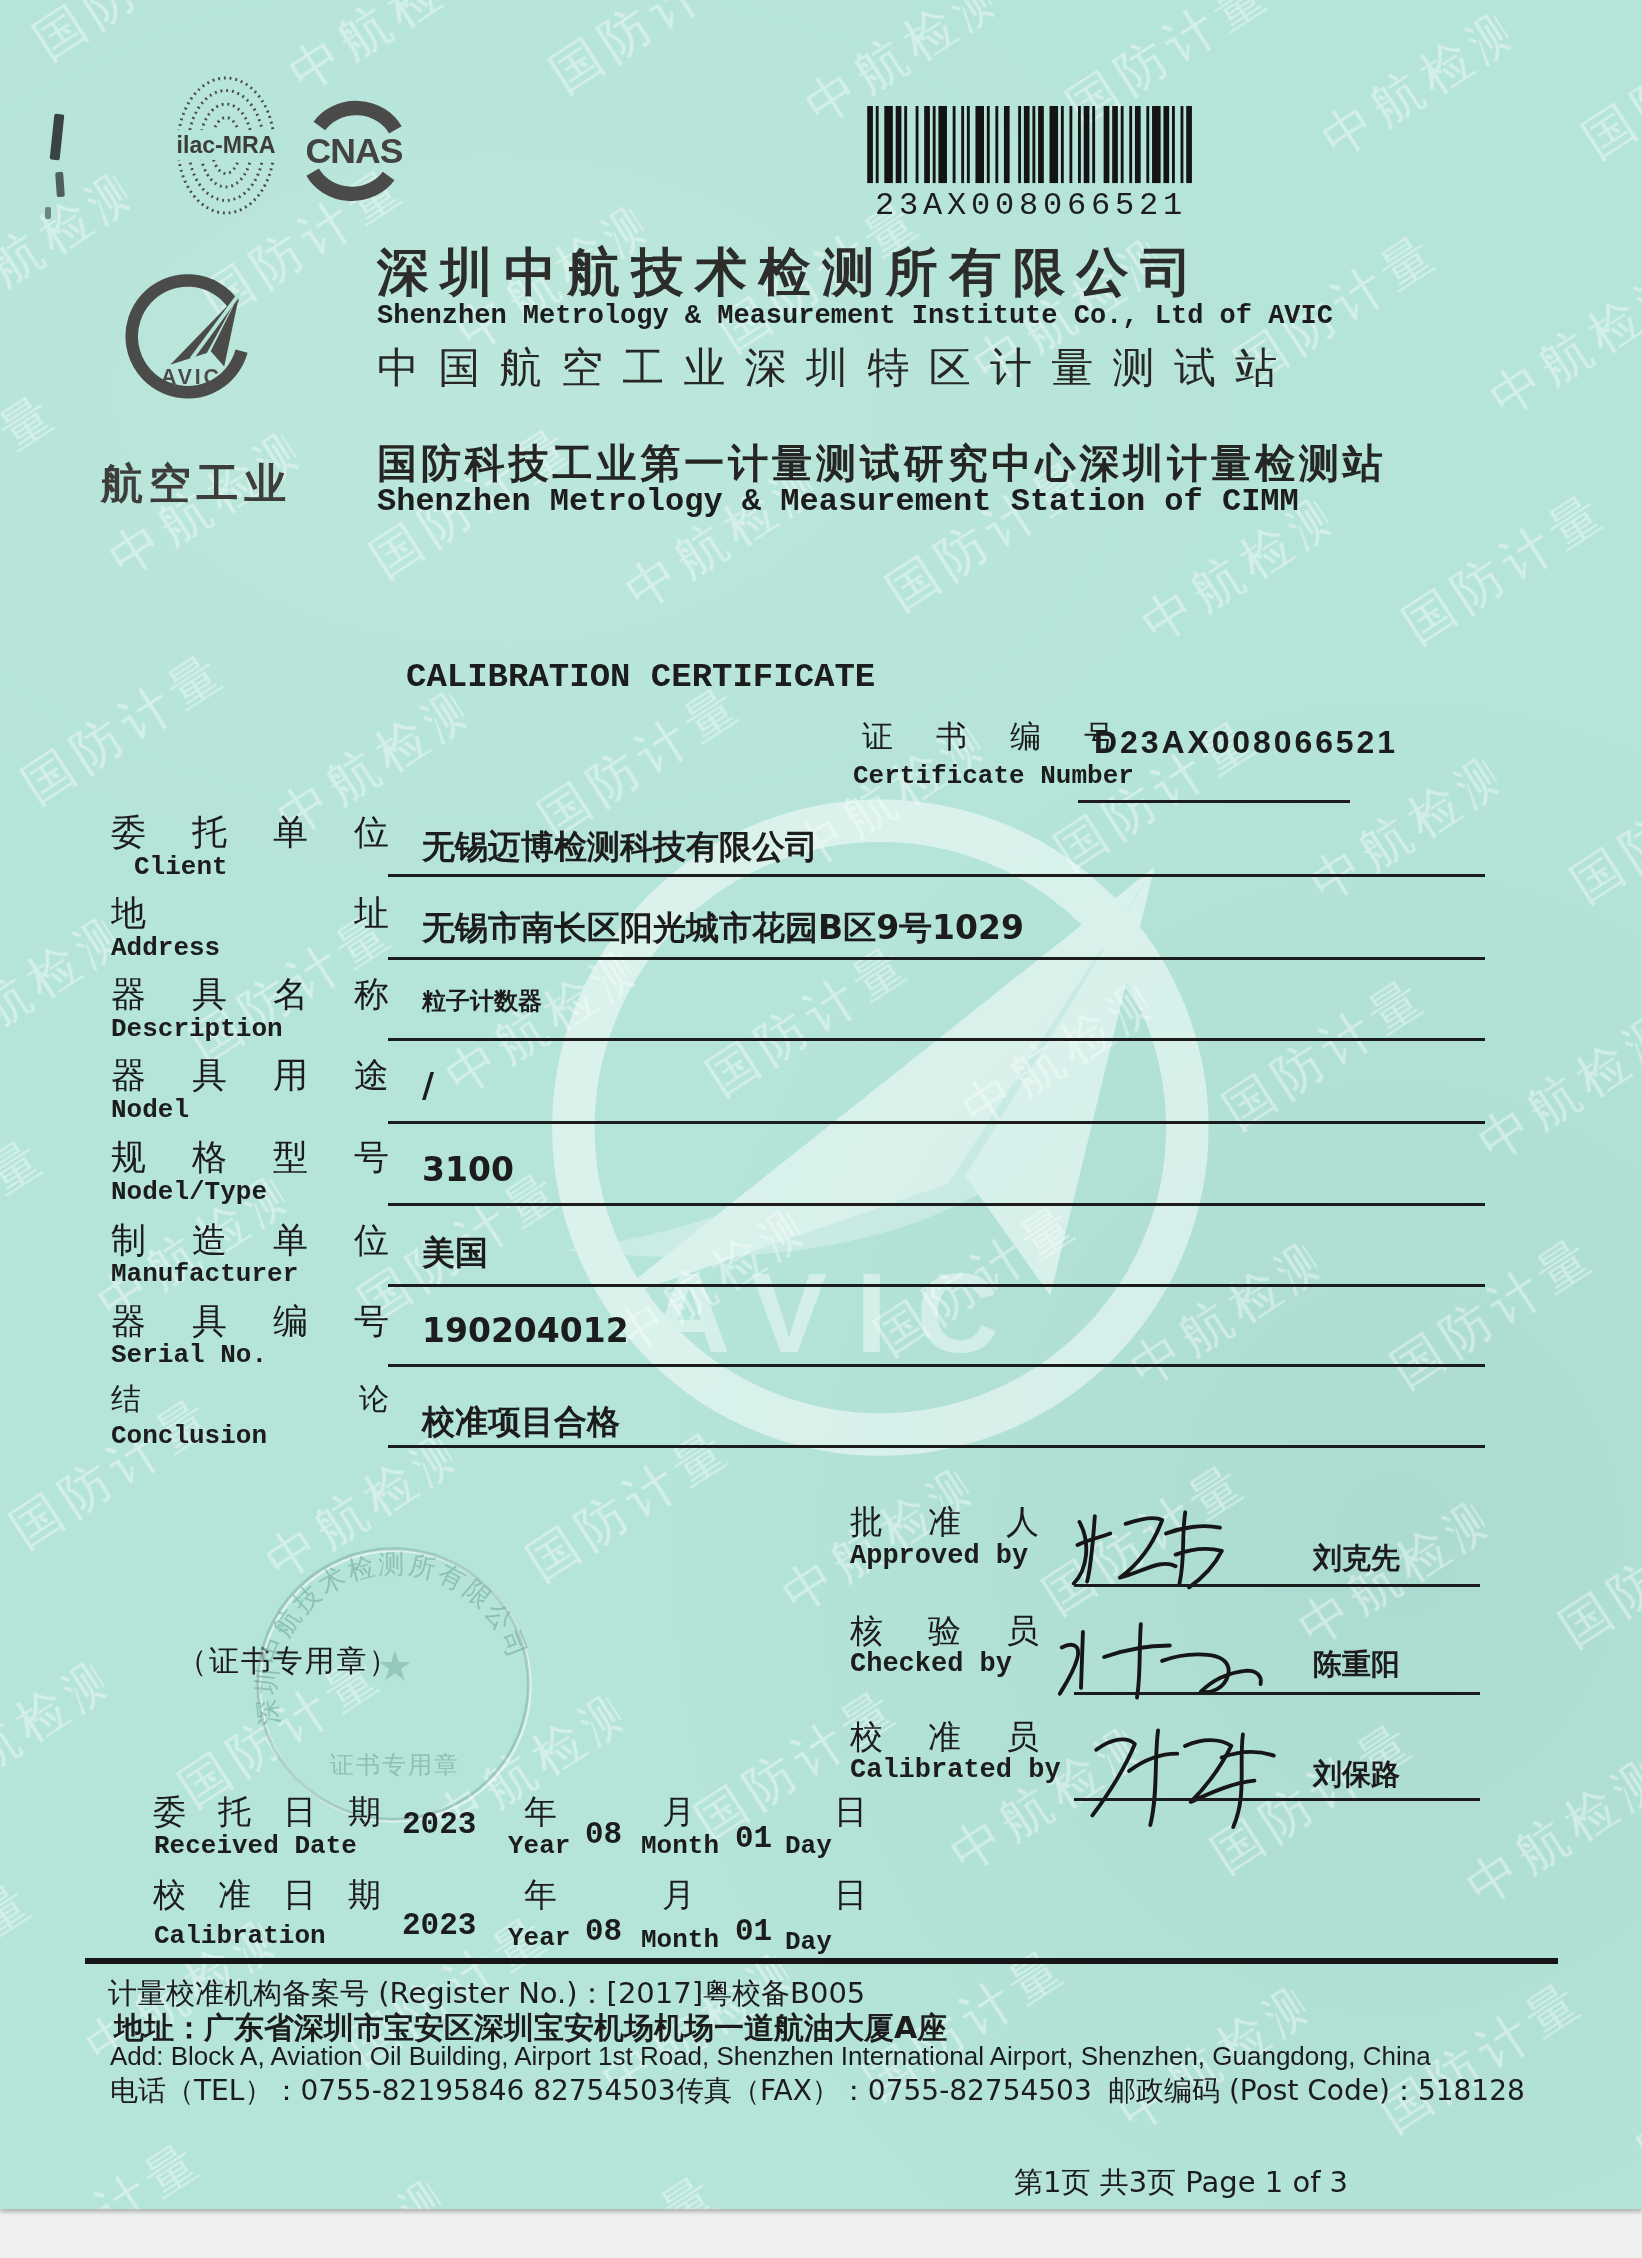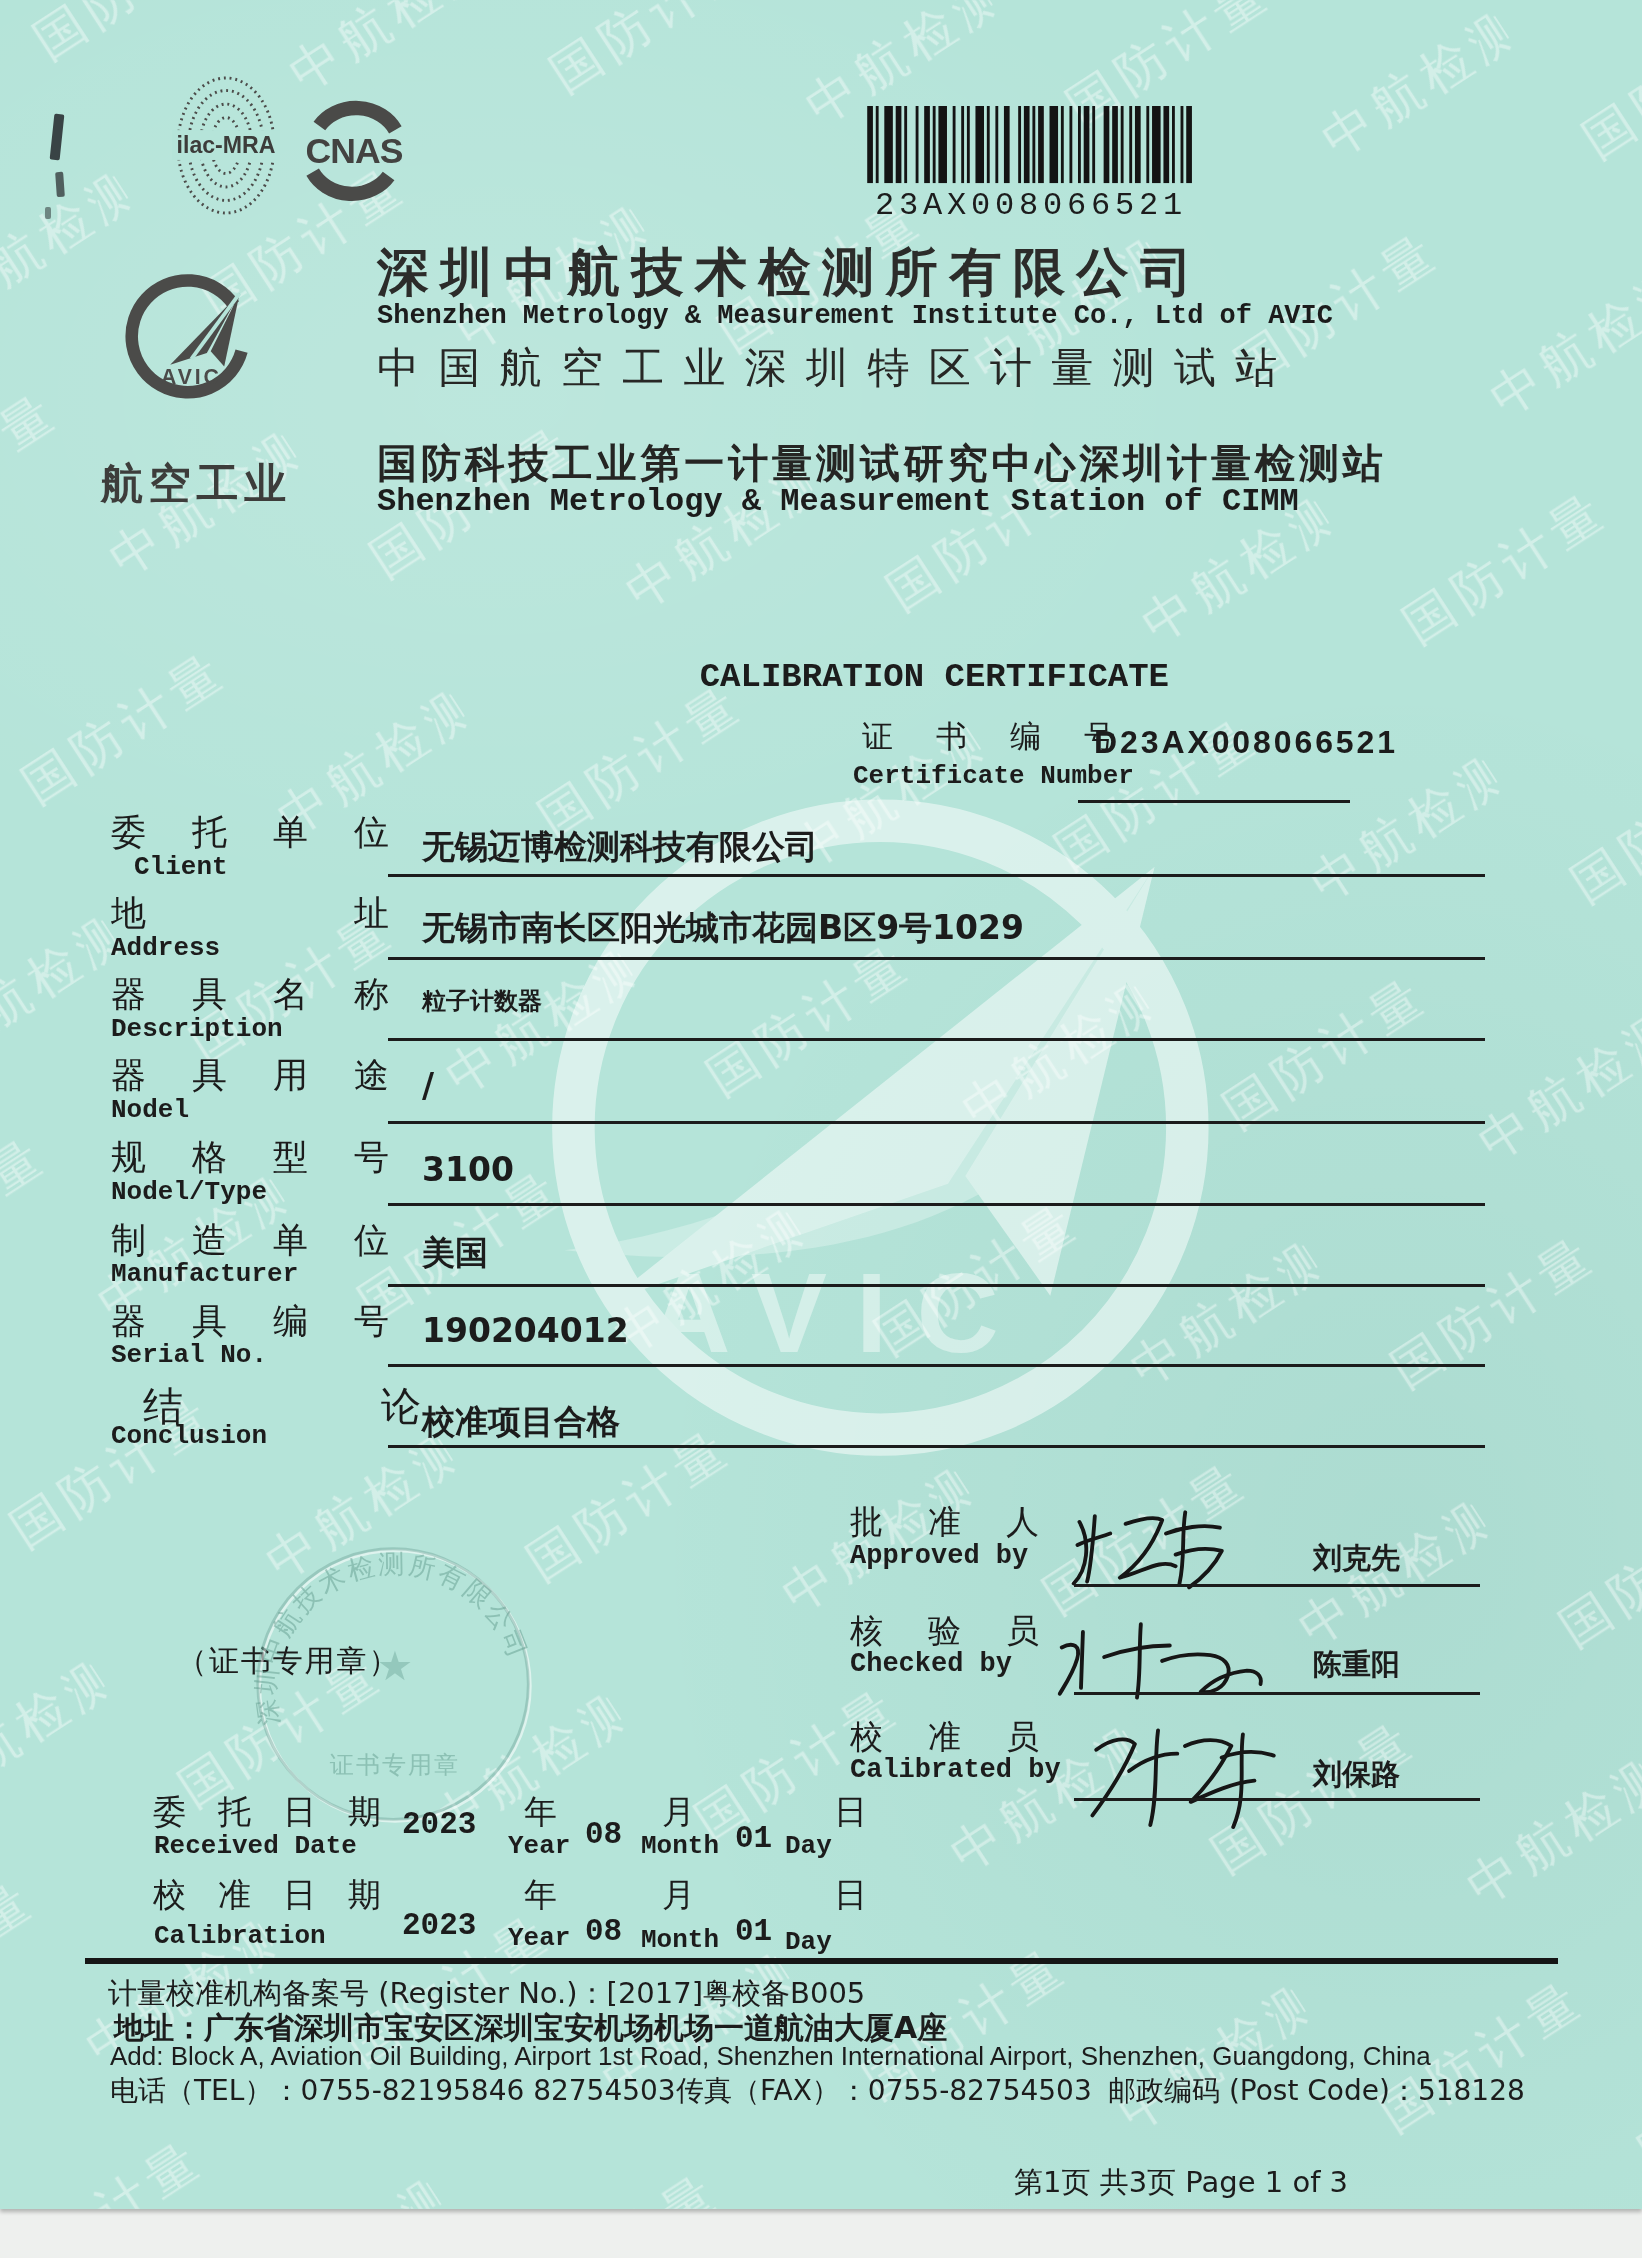--- a/index.html
+++ b/index.html
@@ -131,21 +131,21 @@
       <text x="72" y="114" font-size="22" font-weight="bold" letter-spacing="3" fill="#4b4b49" text-anchor="middle" font-family="Liberation Sans, DejaVu Sans, sans-serif">AVIC</text>
     </svg>
     <div class="abs cjk" style="left:100px;top:456px;width:193px;text-align:center;font-size:42px;font-weight:bold;color:#3d3d3b;letter-spacing:5.8px;">航空工业</div>
 
     <div class="abs cjk" style="left:377px;top:238px;font-size:52px;font-weight:bold;letter-spacing:11.6px;color:#2c2c2a;">深圳中航技术检测所有限公司</div>
     <div class="abs mono" style="left:377px;top:301px;font-size:27px;">Shenzhen Metrology &amp; Measurement Institute Co., Ltd of AVIC</div>
     <div class="abs cjk" style="left:377px;top:340px;font-size:42px;font-weight:500;letter-spacing:19.3px;color:#272725;">中国航空工业深圳特区计量测试站</div>
     <div class="abs cjk" style="left:377px;top:436px;font-size:40px;font-weight:bold;letter-spacing:3.9px;color:#252523;">国防科技工业第一计量测试研究中心深圳计量检测站</div>
     <div class="abs mono" style="left:377px;top:483px;font-size:32px;">Shenzhen Metrology &amp; Measurement Station of CIMM</div>
 
-    <div class="abs mono" style="left:406px;top:658px;width:763px;text-align:right;font-size:34px;">CALIBRATION CERTIFICATE</div>
+    <div class="abs mono" style="left:406px;top:658px;width:763px;text-align:left;font-size:34px;">CALIBRATION CERTIFICATE</div>
 
     <div class="abs cjk jlast" style="left:862px;top:716px;width:253px;font-size:31px;">证书编号</div>
     <div class="abs mono" style="left:853px;top:761px;font-size:26px;">Certificate Number</div>
     <div class="abs sans" style="left:1094px;top:724px;font-size:32px;font-weight:bold;letter-spacing:2.9px;">D23AX008066521</div>
     <div class="abs rule" style="left:1078px;top:800px;width:272px;"></div>
 
     <div class="abs cjk jlast" style="left:111px;top:809px;width:278px;font-size:35px;">委托单位</div>
     <div class="abs mono" style="left:111px;top:852px;font-size:26px;margin-left:23px;">Client</div>
     <div class="abs cjk" style="left:422px;top:825px;font-size:33px;font-weight:600;">无锡迈博检测科技有限公司</div>
     <div class="abs rule" style="left:388px;top:874px;width:1097px;"></div>
@@ -173,21 +173,21 @@
     <div class="abs cjk jlast" style="left:111px;top:1217px;width:278px;font-size:35px;">制造单位</div>
     <div class="abs mono" style="left:111px;top:1259px;font-size:26px;">Manufacturer</div>
     <div class="abs cjk" style="left:422px;top:1231px;font-size:33px;font-weight:600;">美国</div>
     <div class="abs rule" style="left:388px;top:1284px;width:1097px;"></div>
 
     <div class="abs cjk jlast" style="left:111px;top:1298px;width:278px;font-size:35px;">器具编号</div>
     <div class="abs mono" style="left:111px;top:1340px;font-size:26px;">Serial No.</div>
     <div class="abs cjk" style="left:422px;top:1311px;font-size:33px;font-weight:600;">190204012</div>
     <div class="abs rule" style="left:388px;top:1364px;width:1097px;"></div>
 
-    <div class="abs cjk jlast" style="left:111px;top:1379px;width:278px;font-size:40px;margin-left:32px;">结论</div>
+    <div class="abs cjk jlast" style="left:111px;top:1379px;width:278px;font-size:30px;">结论</div>
     <div class="abs mono" style="left:111px;top:1421px;font-size:26px;">Conclusion</div>
     <div class="abs cjk" style="left:422px;top:1400px;font-size:33px;font-weight:600;">校准项目合格</div>
     <div class="abs rule" style="left:388px;top:1445px;width:1097px;"></div>
 
     <div class="abs cjk jlast" style="left:850px;top:1500px;width:189px;font-size:33px;">批准人</div>
     <div class="abs mono" style="left:850px;top:1541px;font-size:27px;">Approved by</div>
     <svg class="abs sig" style="left:1062px;top:1495px;" width="183" height="101" viewBox="0 0 190 105">
       <path d="M18,28 C30,50 26,78 12,92"></path>
       <path d="M34,22 C32,50 30,74 26,90 M16,52 C28,46 40,44 50,40"></path>
       <path d="M66,30 C84,24 96,22 104,26 C96,48 82,70 60,86 C84,80 102,66 118,74"></path>

